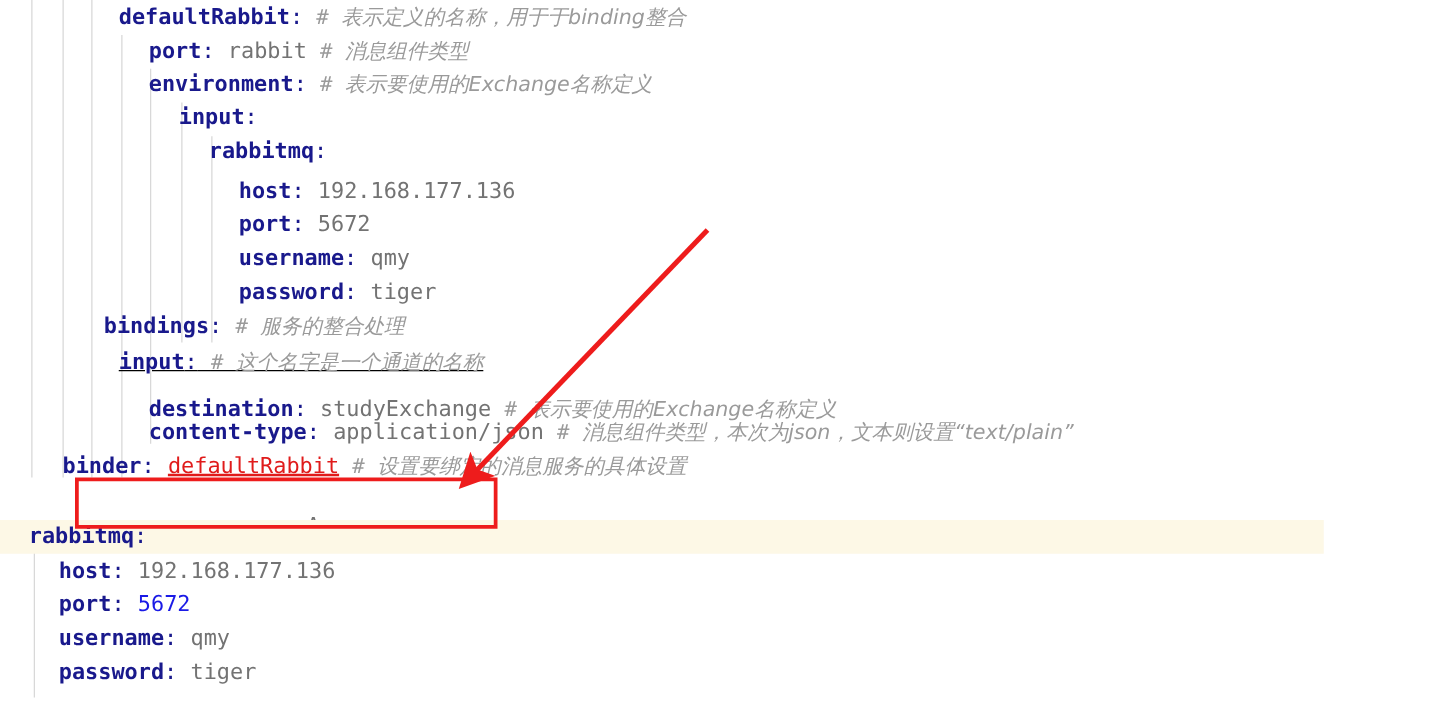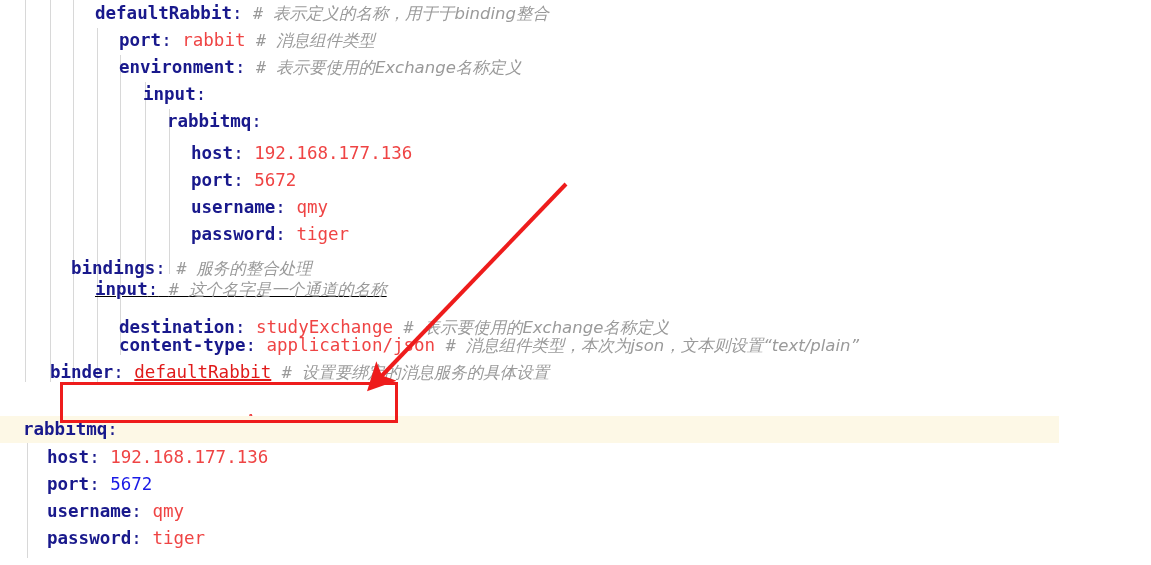--- a/index.html
+++ b/index.html
@@ -30,21 +30,21 @@
     height:27px;
     line-height:27px;
     white-space:pre;
     font-size:17.5px;
     letter-spacing:0px;
   }
   .line.hl{ background:#fdf8e6; }
   .code{ padding-left:0; white-space:pre; }
   .key{ color:#19198c; font-weight:bold; }
   .punc{ color:#19198c; }
-  .val{ color:#ef4444; }
+  .val{ color:#737373; }
   .num{ color:#1a1ae6; }
   .cmt{ color:#9a9a9a; font-style:italic; font-family:"DejaVu Sans","Liberation Sans",sans-serif; font-size:16.5px;}
   .cmt .hash{ font-family:"DejaVu Sans Mono","Liberation Mono",monospace; font-style:normal;}
   .err{
     color:#e01b1b;
     text-decoration:underline;
     text-decoration-color:#e01b1b;
     text-decoration-thickness:2px;
     text-underline-offset:1px;
   }
@@ -81,21 +81,21 @@
   <div id="lines">
       <div class="line" style="top: 0px;"><span class="code" style="padding-left: 95px;"><span class="key">defaultRabbit</span><span class="punc">:</span><span class="val"> </span><span class="cmt"><span class="hash"># </span><span>表示定义的名称，用于于binding整合</span></span></span></div>
       <div class="line" style="top: 27px;"><span class="code" style="padding-left: 119px;"><span class="key">port</span><span class="punc">:</span><span class="val"> </span><span class="val">rabbit</span><span class="val"> </span><span class="cmt"><span class="hash"># </span><span>消息组件类型</span></span></span></div>
       <div class="line" style="top: 54px;"><span class="code" style="padding-left: 119px;"><span class="key">environment</span><span class="punc">:</span><span class="val"> </span><span class="cmt"><span class="hash"># </span><span>表示要使用的Exchange名称定义</span></span></span></div>
       <div class="line" style="top: 81px;"><span class="code" style="padding-left: 143px;"><span class="key">input</span><span class="punc">:</span></span></div>
       <div class="line" style="top: 108px;"><span class="code" style="padding-left: 167px;"><span class="key">rabbitmq</span><span class="punc">:</span></span></div>
       <div class="line" style="top: 140px;"><span class="code" style="padding-left: 191px;"><span class="key">host</span><span class="punc">:</span><span class="val"> </span><span class="val">192.168.177.136</span></span></div>
       <div class="line" style="top: 167px;"><span class="code" style="padding-left: 191px;"><span class="key">port</span><span class="punc">:</span><span class="val"> </span><span class="val">5672</span></span></div>
       <div class="line" style="top: 194px;"><span class="code" style="padding-left: 191px;"><span class="key">username</span><span class="punc">:</span><span class="val"> </span><span class="val">qmy</span></span></div>
       <div class="line" style="top: 221px;"><span class="code" style="padding-left: 191px;"><span class="key">password</span><span class="punc">:</span><span class="val"> </span><span class="val">tiger</span></span></div>
-      <div class="line" style="top: 255px;"><span class="code" style="padding-left: 71px;"><span class="key">bindings</span><span class="punc">:</span><span class="val"> </span><span class="cmt"><span class="hash"># </span><span>服务的整合处理</span></span></span></div>
+      <div class="line" style="top: 247px; margin-left: 12px;"><span class="code" style="padding-left: 71px;"><span class="key">bindings</span><span class="punc">:</span><span class="val"> </span><span class="cmt"><span class="hash"># </span><span>服务的整合处理</span></span></span></div>
       <div class="line" style="top: 276px; text-decoration: underline;"><span class="code" style="padding-left: 95px;"><span class="key">input</span><span class="punc">:</span><span class="val"> </span><span class="cmt"><span class="hash"># </span><span>这个名字是一个通道的名称</span></span></span></div>
       <div class="line" style="top: 314px;"><span class="code" style="padding-left: 119px;"><span class="key">destination</span><span class="punc">:</span><span class="val"> </span><span class="val">studyExchange</span><span class="val"> </span><span class="cmt"><span class="hash"># </span><span>表示要使用的Exchange名称定义</span></span></span></div>
       <div class="line" style="top: 332px;"><span class="code" style="padding-left: 119px;"><span class="key">content-type</span><span class="punc">:</span><span class="val"> </span><span class="val">application/json</span><span class="val"> </span><span class="cmt"><span class="hash"># </span><span>消息组件类型，本次为json，文本则设置“text/plain”</span></span></span></div>
       <div class="line" style="top: 359px;"><span class="code" style="padding-left: 50px;"><span class="key">binder</span><span class="punc">:</span><span class="val"> </span><span class="err">defaultRabbit</span><span class="val"> </span><span class="cmt"><span class="hash"># </span><span>设置要绑定的消息服务的具体设置</span></span></span></div>
       <div class="line" style="top: 408px;"><span class="code" style="padding-left: 119px;"><span class="key">group</span><span class="punc">:</span><span class="val"> </span><span class="val">groupA</span></span></div>
       <div class="line hl" style="top: 416px;"><span class="code" style="padding-left: 23px;"><span class="key">rabbitmq</span><span class="punc">:</span></span></div>
       <div class="line" style="top: 444px;"><span class="code" style="padding-left: 47px;"><span class="key">host</span><span class="punc">:</span><span class="val"> </span><span class="val">192.168.177.136</span></span></div>
       <div class="line" style="top: 471px;"><span class="code" style="padding-left: 47px;"><span class="key">port</span><span class="punc">:</span><span class="val"> </span><span class="num">5672</span></span></div>
       <div class="line" style="top: 498px;"><span class="code" style="padding-left: 47px;"><span class="key">username</span><span class="punc">:</span><span class="val"> </span><span class="val">qmy</span></span></div>
       <div class="line" style="top: 525px;"><span class="code" style="padding-left: 47px;"><span class="key">password</span><span class="punc">:</span><span class="val"> </span><span class="val">tiger</span></span></div>

